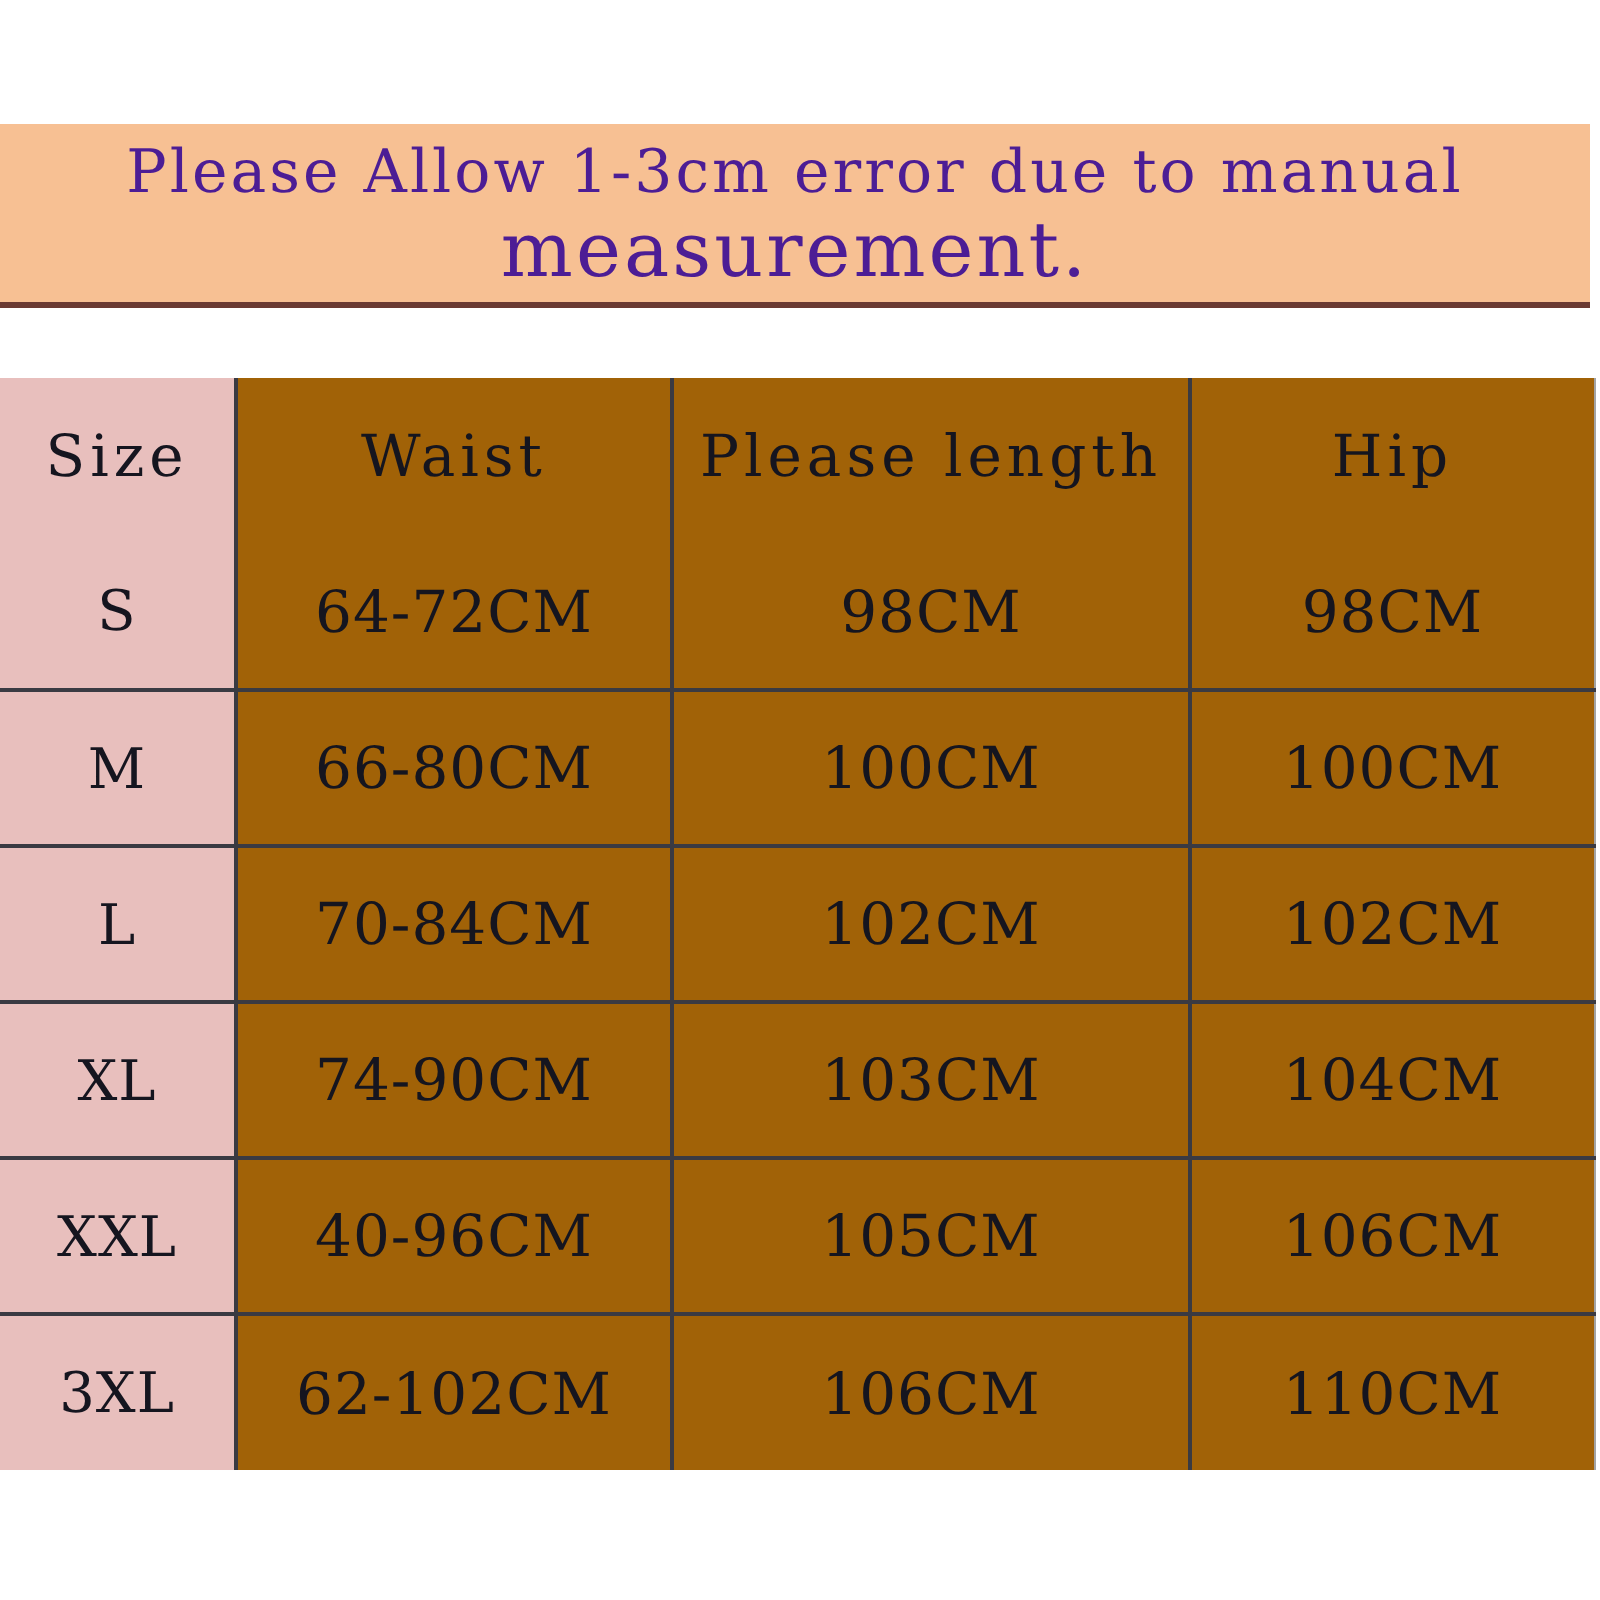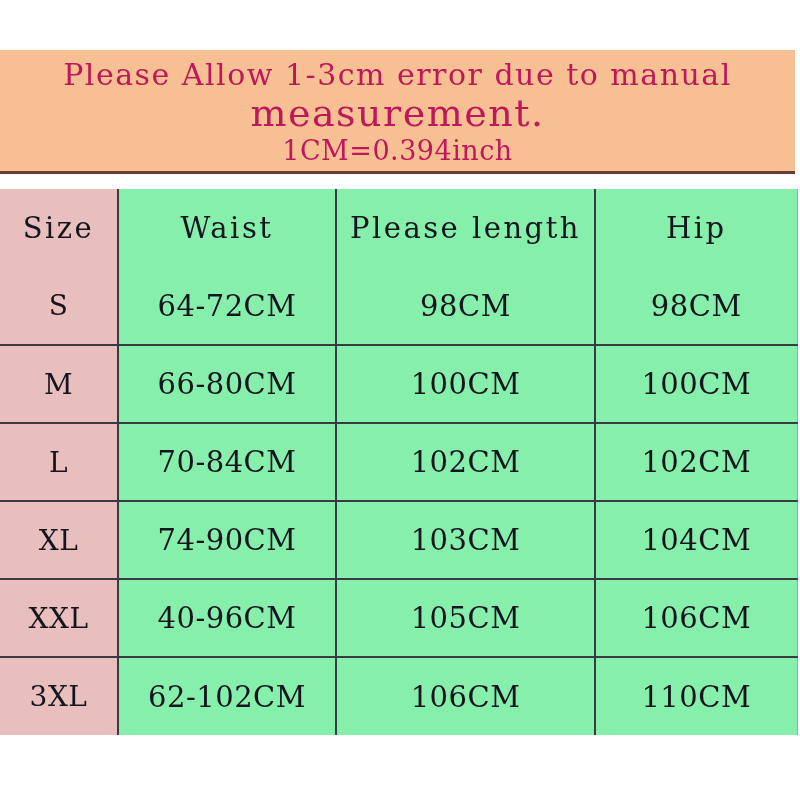--- a/index.html
+++ b/index.html
@@ -18,28 +18,28 @@
     position: relative;
     width: 800px;
     height: 800px;
     background: #ffffff;
   }
 
   
   .notice-band {
     position: absolute;
     left: 0;
-    top: 50px;
+    top: 62px;
     width: 795px;
-    height: 124px;
+    height: 92px;
     background: #f7c093;
     box-sizing: border-box;
     border-bottom: 3px solid #6b3b33;
     text-align: center;
-    color: #be185d;
+    color: #4c1d95;
   }
   .notice-line-1 {
     position: absolute;
     left: 0;
     right: 0;
     top: 6px;
     font-size: 30px;
     line-height: 38px;
     letter-spacing: 1.5px;
     white-space: nowrap;
@@ -80,21 +80,21 @@
   .size-table col.c-length { width: 259px; }
   .size-table col.c-hip    { width: 202px; }
 
   .size-table tr { height: 78px; }
   .size-table th,
   .size-table td {
     padding: 0;
     margin: 0;
     text-align: center;
     vertical-align: middle;
-    background: #86efac;
+    background: #a16207;
     border-right: 2px solid #3a3a42;
     border-bottom: 2px solid #3a3a42;
     font-weight: normal;
   }
   .size-table th:last-child,
   .size-table td:last-child {
     border-right: 1px solid #a3a3a3;
   }
   .size-table tr:last-child th,
   .size-table tr:last-child td {
@@ -124,21 +124,20 @@
   }
 </style>
 </head>
 <body>
 
 <div id="page">
 
   <div class="notice-band">
     <div class="notice-line-1">Please Allow 1-3cm error due to manual</div>
     <div class="notice-line-2">measurement.</div>
-    <div class="notice-line-3">1CM=0.394inch</div>
   </div>
 
   <table class="size-table">
     <colgroup>
       <col class="c-size">
       <col class="c-waist">
       <col class="c-length">
       <col class="c-hip">
     </colgroup>
     <thead>

